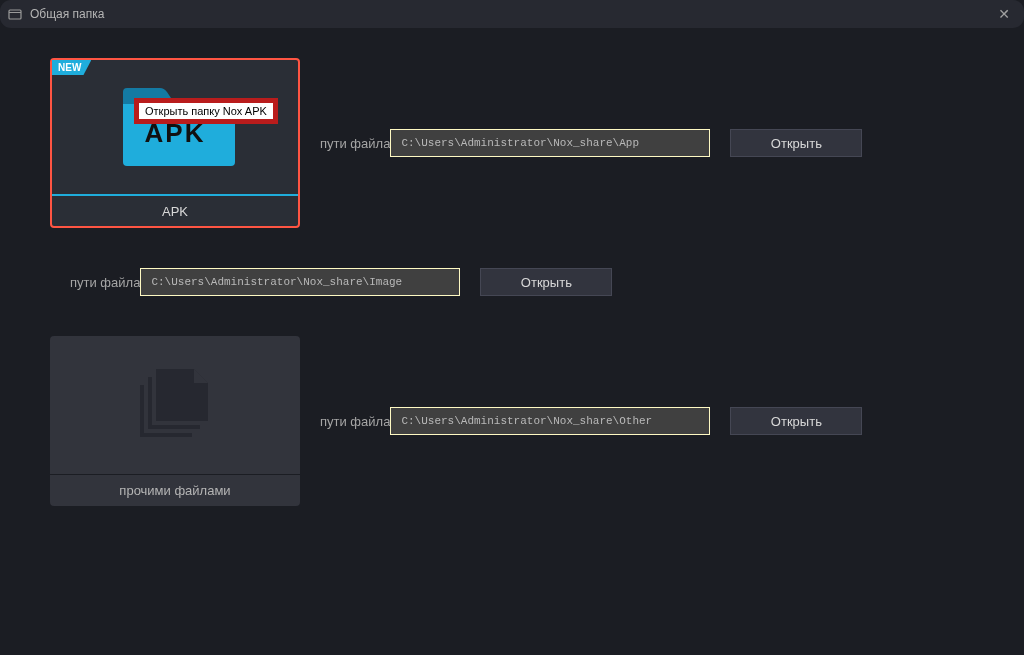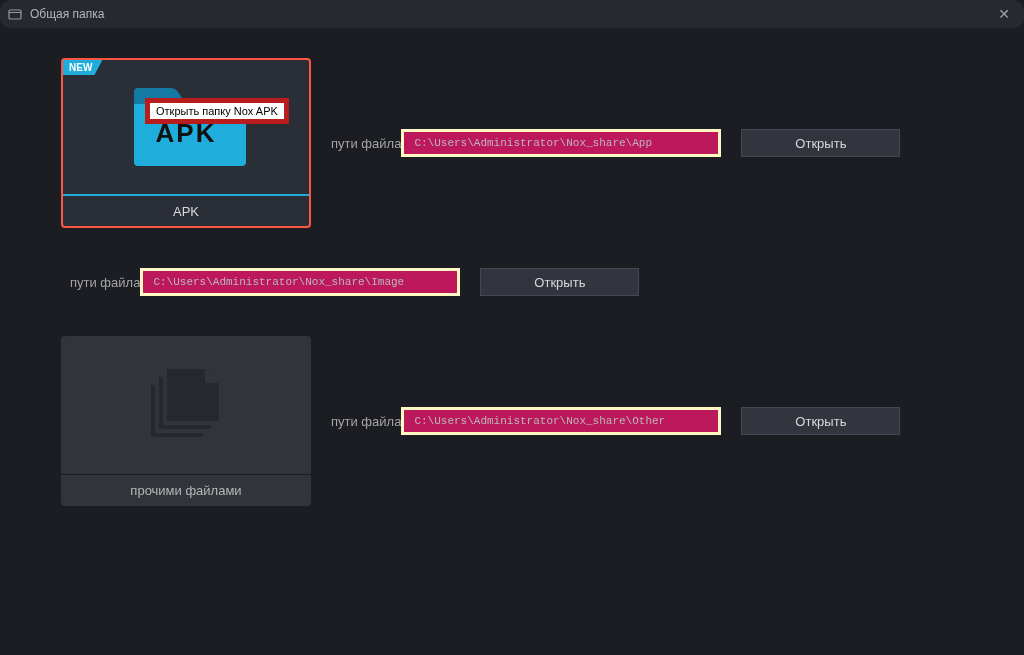--- a/index.html
+++ b/index.html
@@ -69,21 +69,20 @@
     
     .card {
       width: 250px;
       height: 170px;
       background: #32343c;
       border-radius: 4px;
       position: relative;
       cursor: pointer;
       display: flex;
       flex-direction: column;
-      margin-left: 11px;
     }
     
     .card-highlighted {
       border: 2px solid #ff5543;
       background: #2a2e36;
     }
     
     .card-icon-area {
       flex: 1;
       display: flex;
@@ -171,38 +170,38 @@
       flex: 1;
     }
     
     .path-label {
       font-size: 13px;
       color: #a5a5a5;
       white-space: nowrap;
     }
     
     .path-input {
-      background: #be185d;
-      border: 3px solid #fef9c3;
+      background: #404040;
+      border: 1px solid #fef9c3;
       color: #b8b8b8;
       font-family: Consolas, "Courier New", monospace;
       font-size: 11px;
       padding: 0 10px;
       width: 320px;
       height: 28px;
       outline: none;
     }
     
     .open-btn {
       background: #32343e;
       border: 1px solid #454754;
       color: #d8d8d8;
       font-size: 13px;
       padding: 6px 12px;
-      width: 159px;
+      width: 132px;
       height: 28px;
       margin-left: 20px;
       cursor: pointer;
       text-align: center;
     }
   </style>
 </head>
 <body>
 
 <div class="titlebar">

